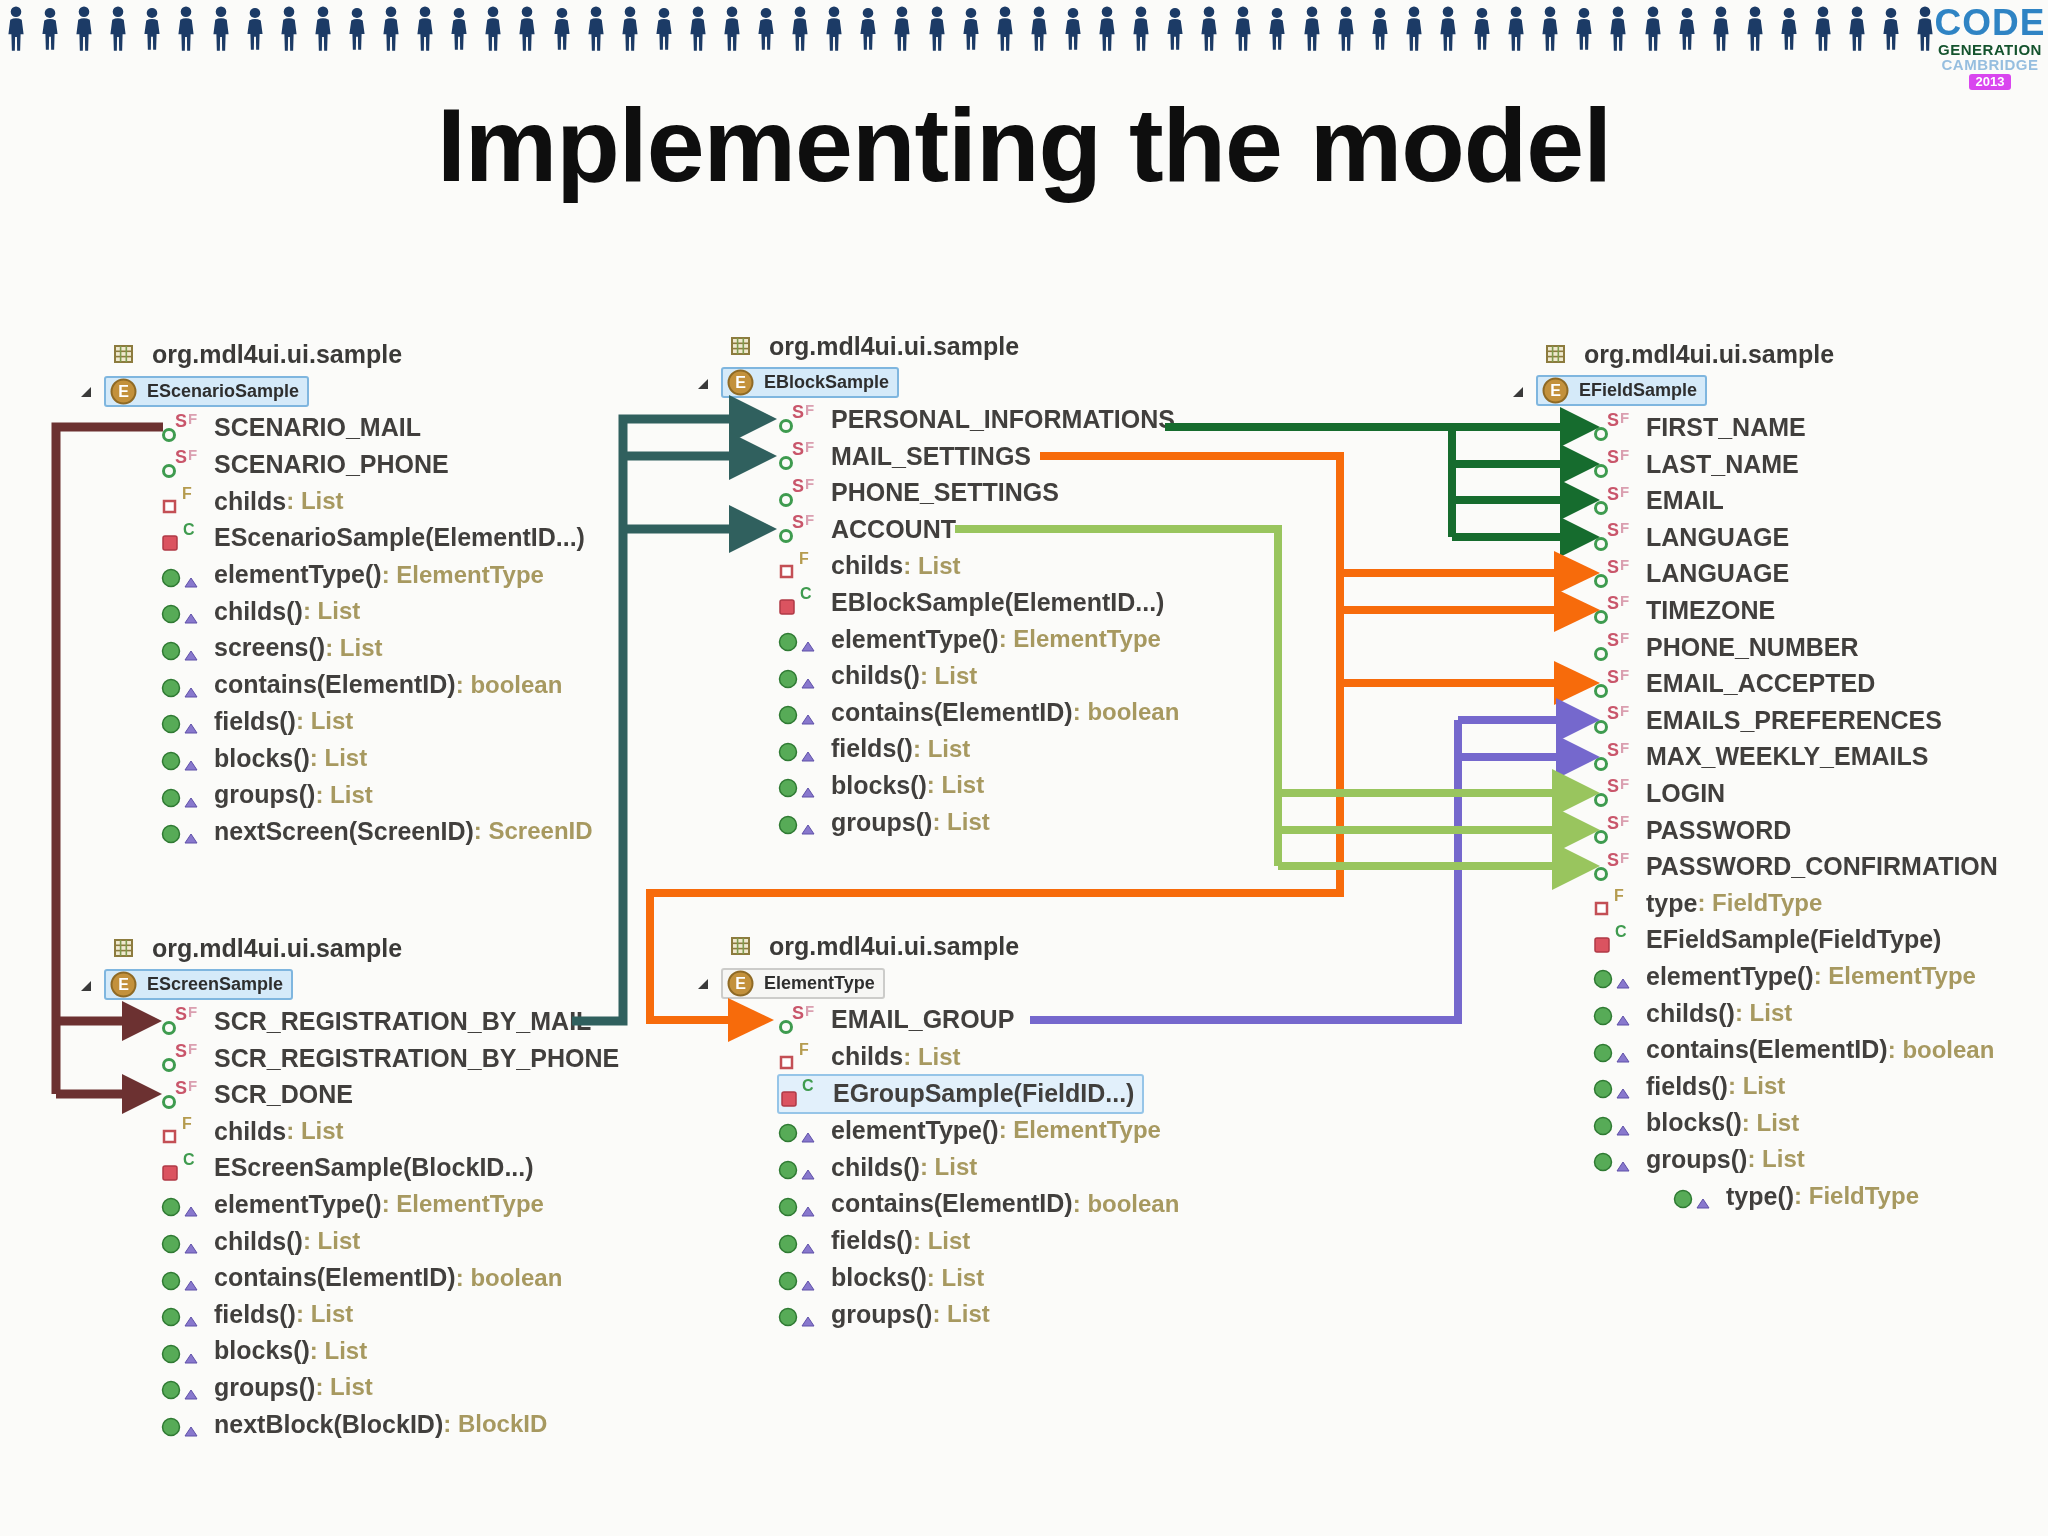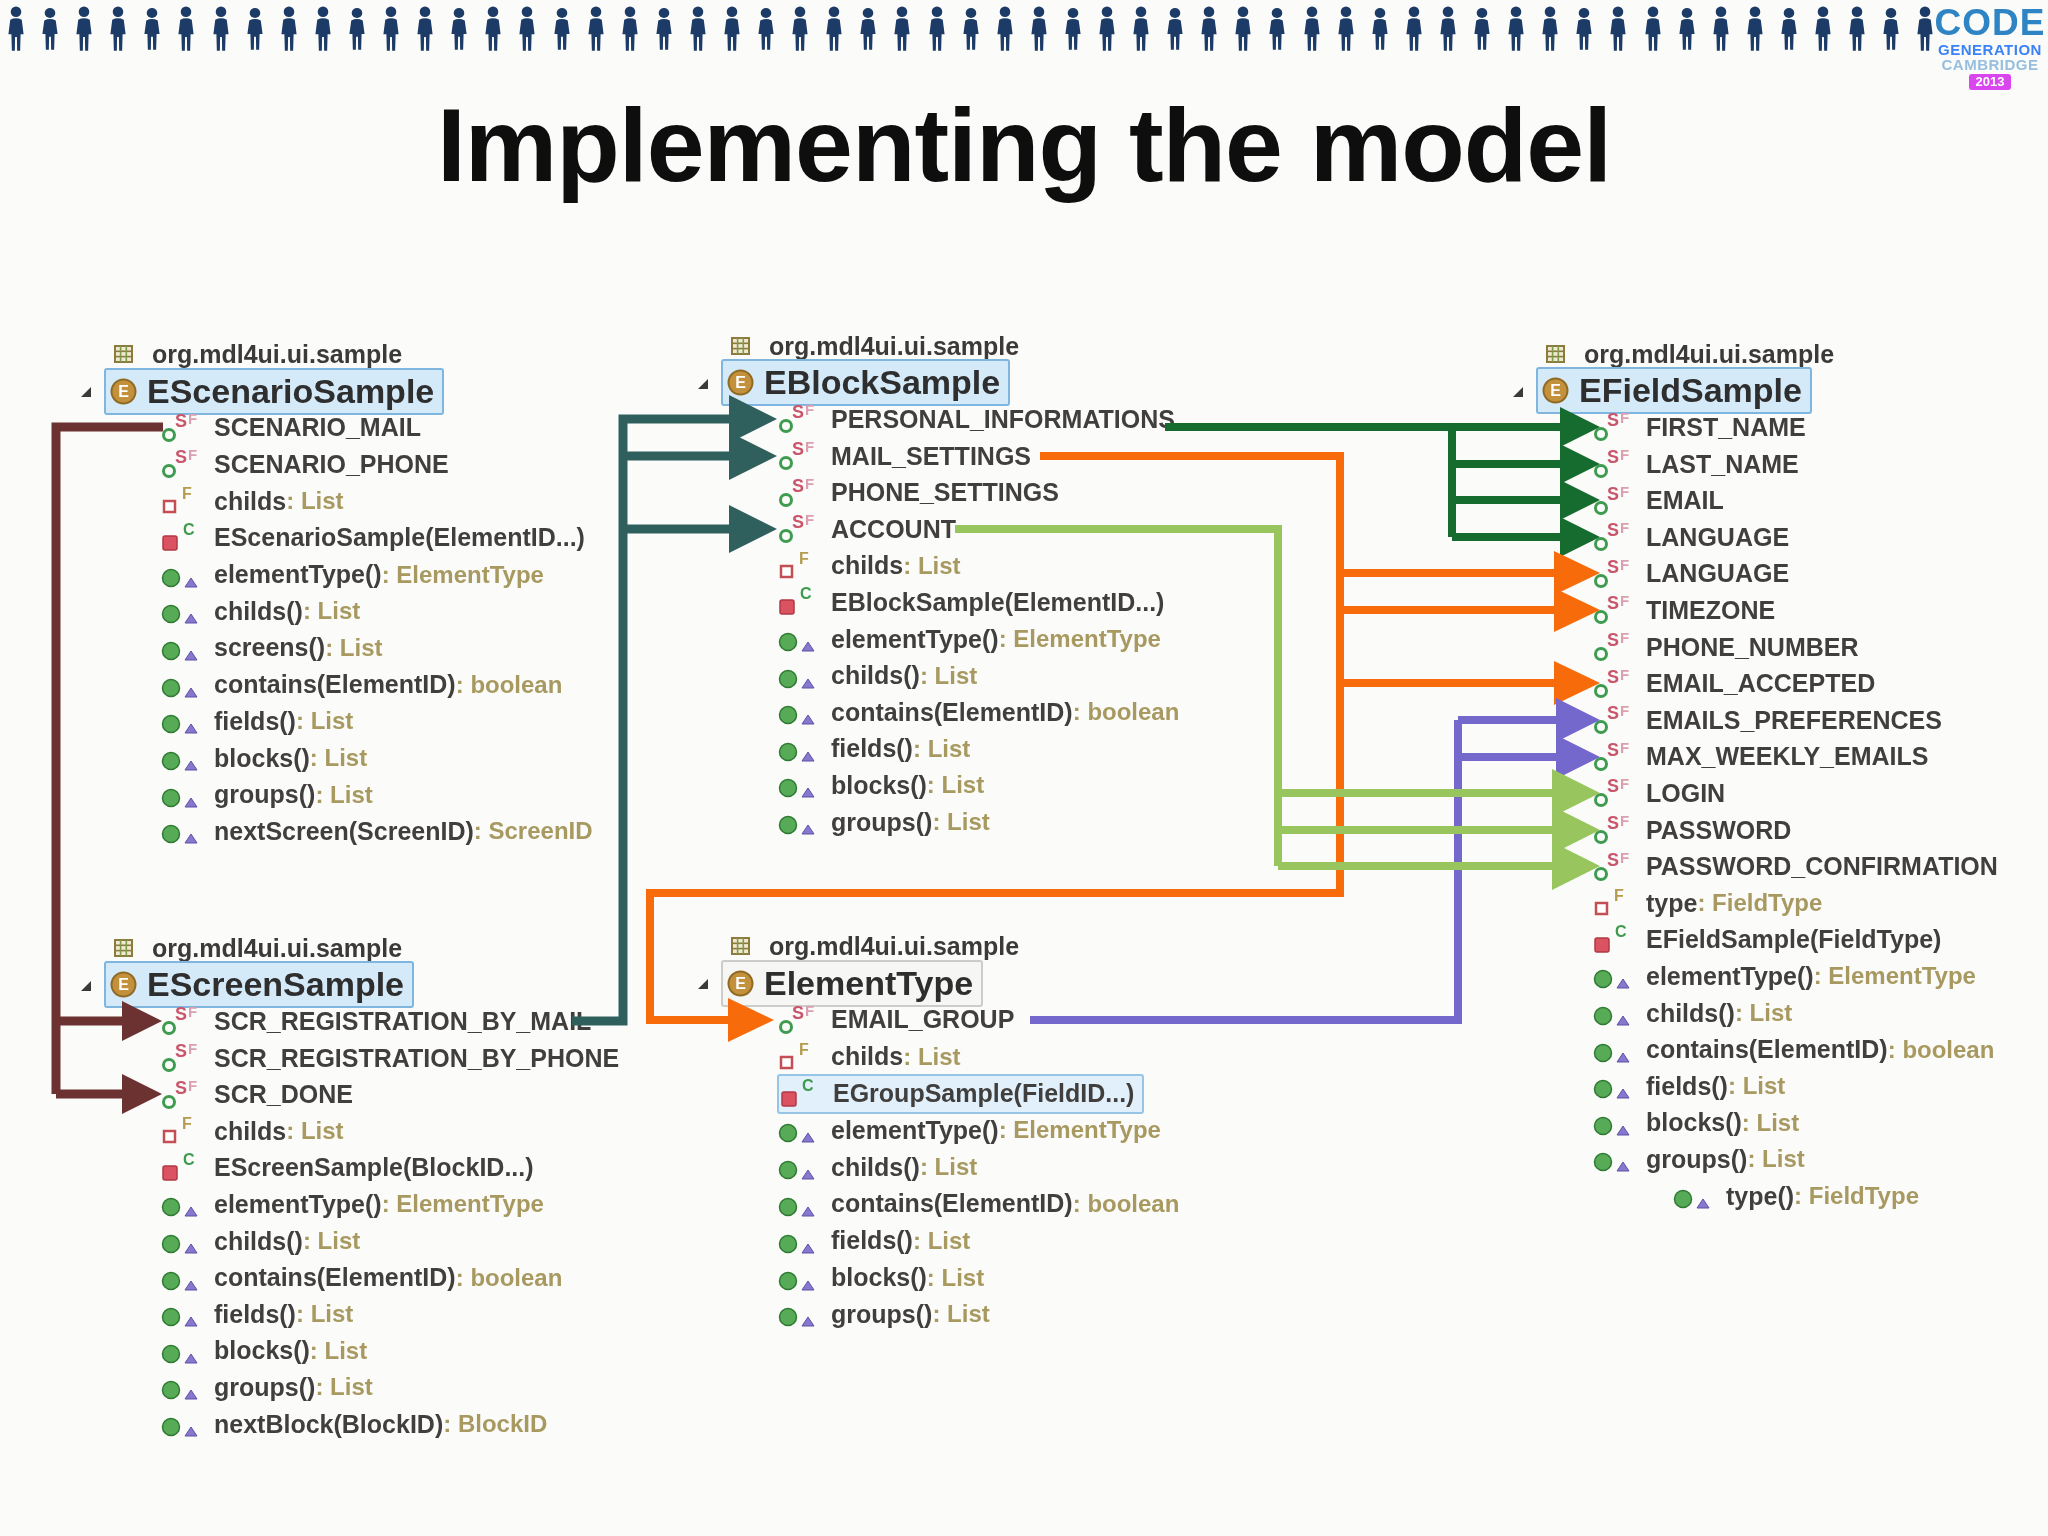--- a/index.html
+++ b/index.html
@@ -42,21 +42,21 @@
   
   .row{
     position:absolute;display:flex;align-items:center;
     white-space:nowrap;
   }
   .rowbox{display:inline-flex;align-items:center;}
   .pkg-icon{display:inline-flex;margin-right:16px;}
   .pkg-text{font-size:25px;color:#3B3A38;font-weight:bold;}
   .exp{display:inline-flex;margin-right:12px;}
   .enum-ic{display:inline-flex;margin-right:8px;}
-  .cls-text{font-size:34px;font-weight:bold;color:#2E2E2E;padding:2px 8px 2px 2px;}
+  .cls-text{font-size:18px;font-weight:bold;color:#2E2E2E;padding:2px 8px 2px 2px;}
   .cls .rowbox{border-radius:3px;padding-left:4px;}
   .cls .rowbox.sel{background:#D5EAF9;border:2px solid #7FB6DF;}
   .cls .rowbox.inactive{background:#F6F6F4;border:2px solid #CCCCCA;}
   .micon{display:inline-flex;margin-right:8px;}
   .mname{font-size:25px;font-weight:bold;color:#413F3D;}
   .mtype{font-size:24px;font-weight:bold;color:#A79960;}
   .mtype::before{content:" : ";}
   .mem .rowbox.sel{background:#E2F0FB;border:2px solid #96C5E8;border-radius:3px;padding-right:8px;}
 
   #wires{position:absolute;left:0;top:0;pointer-events:none;}
@@ -404,21 +404,21 @@
     <span class="person"><svg width="24" height="46" viewBox="0 0 20 40">
         <g fill="#1C3B66">
           <circle cx="10" cy="5" r="4.6"></circle>
           <path d="M5,12 Q10,9.4 15,12 L16.6,24.5 L14,24.5 L13.6,39 L11,39 L10.8,27 L9.2,27 L9,39 L6.4,39 L6,24.5 L3.4,24.5 Z"></path>
         </g>
       </svg></span>
   </div>
 
 <div id="logo">
   <div class="logo-code" style="color: rgb(47, 132, 196);">CODE</div>
-  <div class="logo-gen" style="color: #3b82f6;">GENERATION</div>
+  <div class="logo-gen" style="color: #14532d;">GENERATION</div>
   <div class="logo-cam" style="color: rgb(150, 190, 223);">CAMBRIDGE</div>
   <div><span class="logo-year" style="background: #d946ef;">2013</span></div>
 </div>
 
 <div id="page-title">Implementing the model</div>
 
 <div id="panels">
     <div class="row" style="left: 112px; top: 336px; height: 36.7px;">
       <span class="pkg-icon">
         <svg width="24" height="24" viewBox="0 0 24 24">

